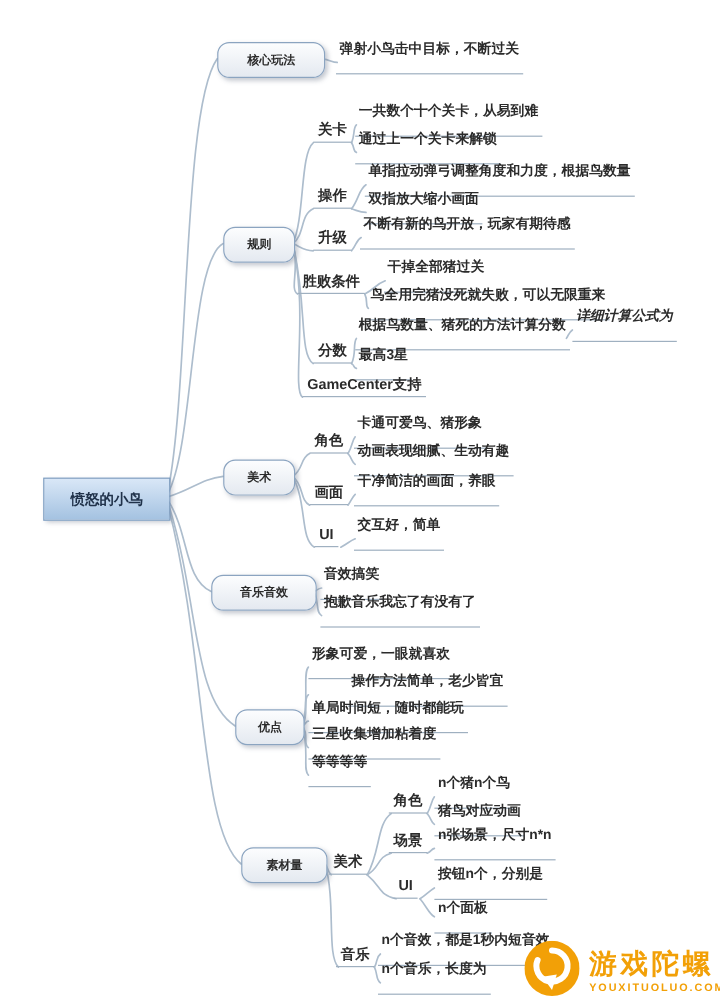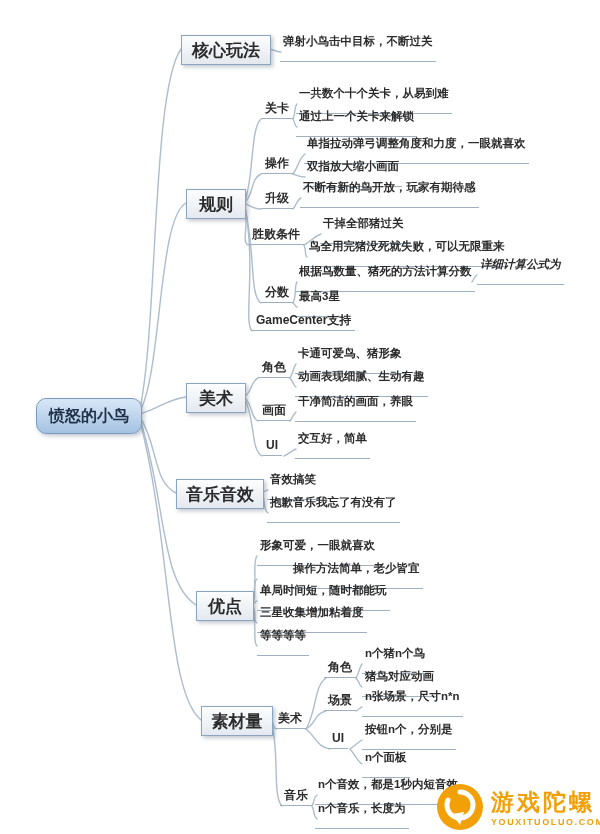--- a/index.html
+++ b/index.html
@@ -3,29 +3,29 @@
 <meta charset="utf-8">
 <style>
   html,body{margin:0;padding:0;background:#fff;}
   .canvas{
     position:relative;width:600px;height:834px;background:#ffffff;overflow:hidden;
     font-family:"Liberation Sans","DejaVu Sans",sans-serif;color:#2b2b2b;
   }
   .edges{position:absolute;left:0;top:0;width:600px;height:834px;pointer-events:none;}
   .box{
     position:absolute;display:flex;align-items:center;justify-content:center;
-    border:1px solid #8ba4c0;border-radius:0;
+    border:1px solid #8ba4c0;border-radius:10px;
     background:linear-gradient(#fcfdfe,#e4e9f0);
     box-shadow:2px 2px 4px rgba(100,110,130,.40);
-    font-size:17px;font-weight:bold;white-space:nowrap;
+    font-size:10px;font-weight:bold;white-space:nowrap;
   }
   .root{
     background:linear-gradient(#d9e7f7,#a4c2e1);
-    border:1px solid #7b9cc0;border-radius:10px;
-    font-size:16px;color:#20324a;
+    border:1px solid #7b9cc0;border-radius:0;
+    font-size:12px;color:#20324a;
   }
   .lbl{
     position:absolute;font-size:12px;font-weight:bold;white-space:nowrap;
     padding:0 4px 2px 4px;border-bottom:1.4px solid #9fb0c0;line-height:15px;
   }
   .leaf{
     position:absolute;font-size:11.5px;font-weight:bold;white-space:nowrap;
     padding:0 3px 12px 3px;border-bottom:1.4px solid #9fb0c0;line-height:15px;
   }
   .watermark{position:absolute;left:437px;top:784px;display:flex;align-items:center;}
@@ -118,21 +118,21 @@
   <div class="box" style="left:181px;top:35px;width:88px;height:28px;">核心玩法</div>
   <div class="leaf" style="left:280px;top:34px;">弹射小鸟击中目标，不断过关</div>
 
   <div class="box" style="left:186px;top:189px;width:58px;height:28px;">规则</div>
 
   <div class="lbl" style="left:261px;top:101px;">关卡</div>
   <div class="leaf" style="left:296px;top:86px;">一共数个十个关卡，从易到难</div>
   <div class="leaf" style="left:296px;top:109px;">通过上一个关卡来解锁</div>
 
   <div class="lbl" style="left:261px;top:156px;">操作</div>
-  <div class="leaf" style="left:304px;top:136px;">单指拉动弹弓调整角度和力度，一眼就喜欢</div>
+  <div class="leaf" style="left:304px;top:136px;">单指拉动弹弓调整角度和力度，根据鸟数量</div>
   <div class="leaf" style="left:304px;top:159px;">双指放大缩小画面</div>
 
   <div class="lbl" style="left:261px;top:191px;">升级</div>
   <div class="leaf" style="left:300px;top:180px;">不断有新的鸟开放，玩家有期待感</div>
 
   <div class="lbl" style="left:248px;top:227px;">胜败条件</div>
   <div class="leaf" style="left:320px;top:216px;">干掉全部猪过关</div>
   <div class="leaf" style="left:306px;top:239px;">鸟全用完猪没死就失败，可以无限重来</div>
 
   <div class="lbl" style="left:261px;top:285px;">分数</div>

